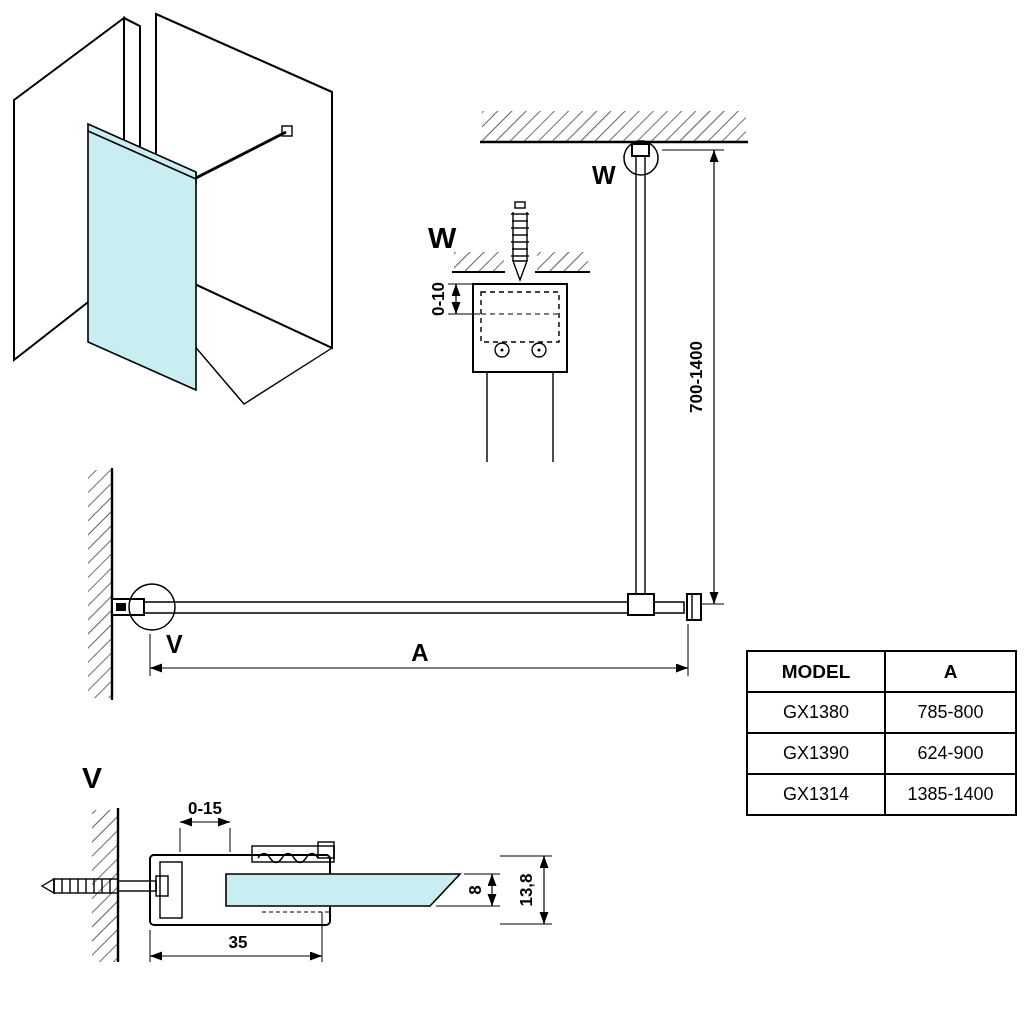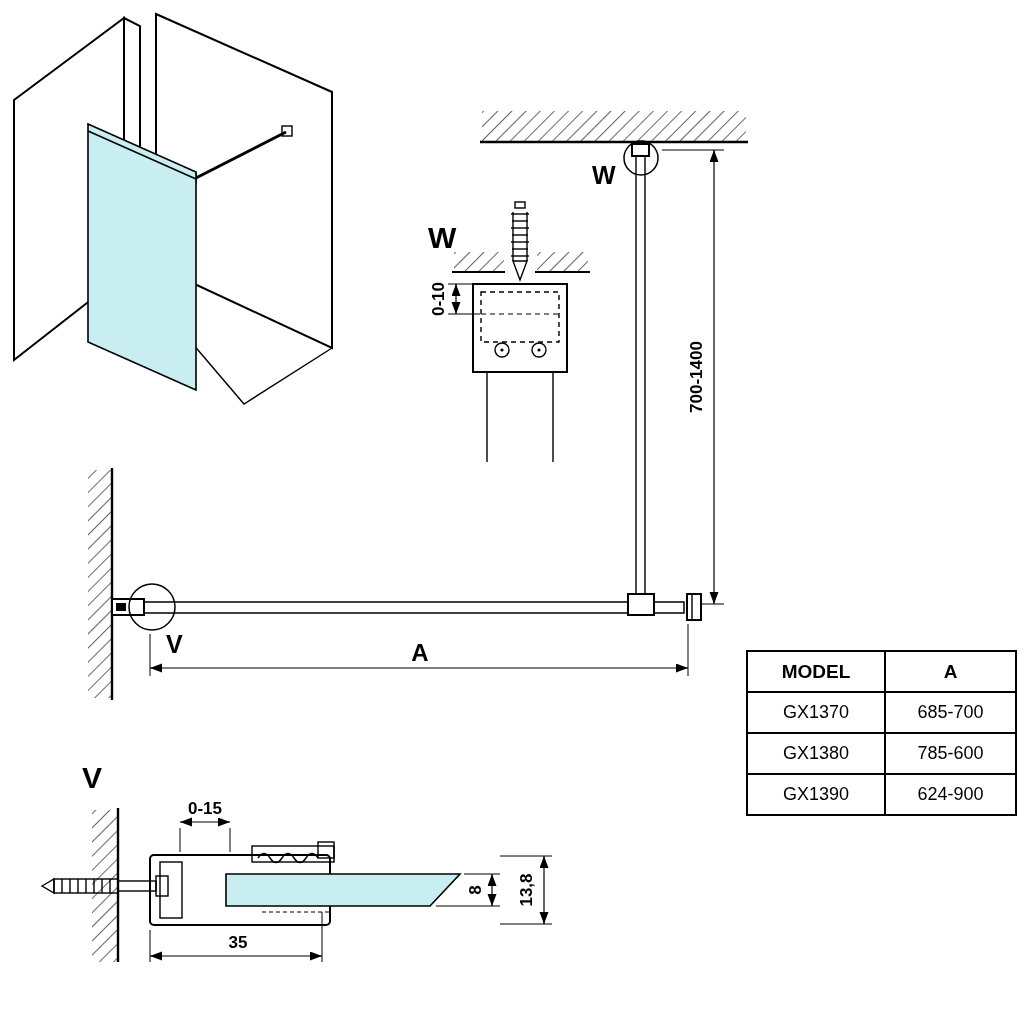--- a/index.html
+++ b/index.html
@@ -197,28 +197,28 @@
 
 <table id="spec-table">
   <thead>
     <tr>
       <th class="col-model">MODEL</th>
       <th class="col-a">A</th>
     </tr>
   </thead>
   <tbody>
     <tr>
-      <td>GX1370</td>
-      <td>685-700</td>
-    </tr>
-    <tr>
       <td>GX1380</td>
-      <td>785-600</td>
+      <td>785-800</td>
     </tr>
     <tr>
       <td>GX1390</td>
       <td>624-900</td>
     </tr>
+    <tr>
+      <td>GX1314</td>
+      <td>1385-1400</td>
+    </tr>
   </tbody>
 </table>
 
 
 
 
 </body></html>

